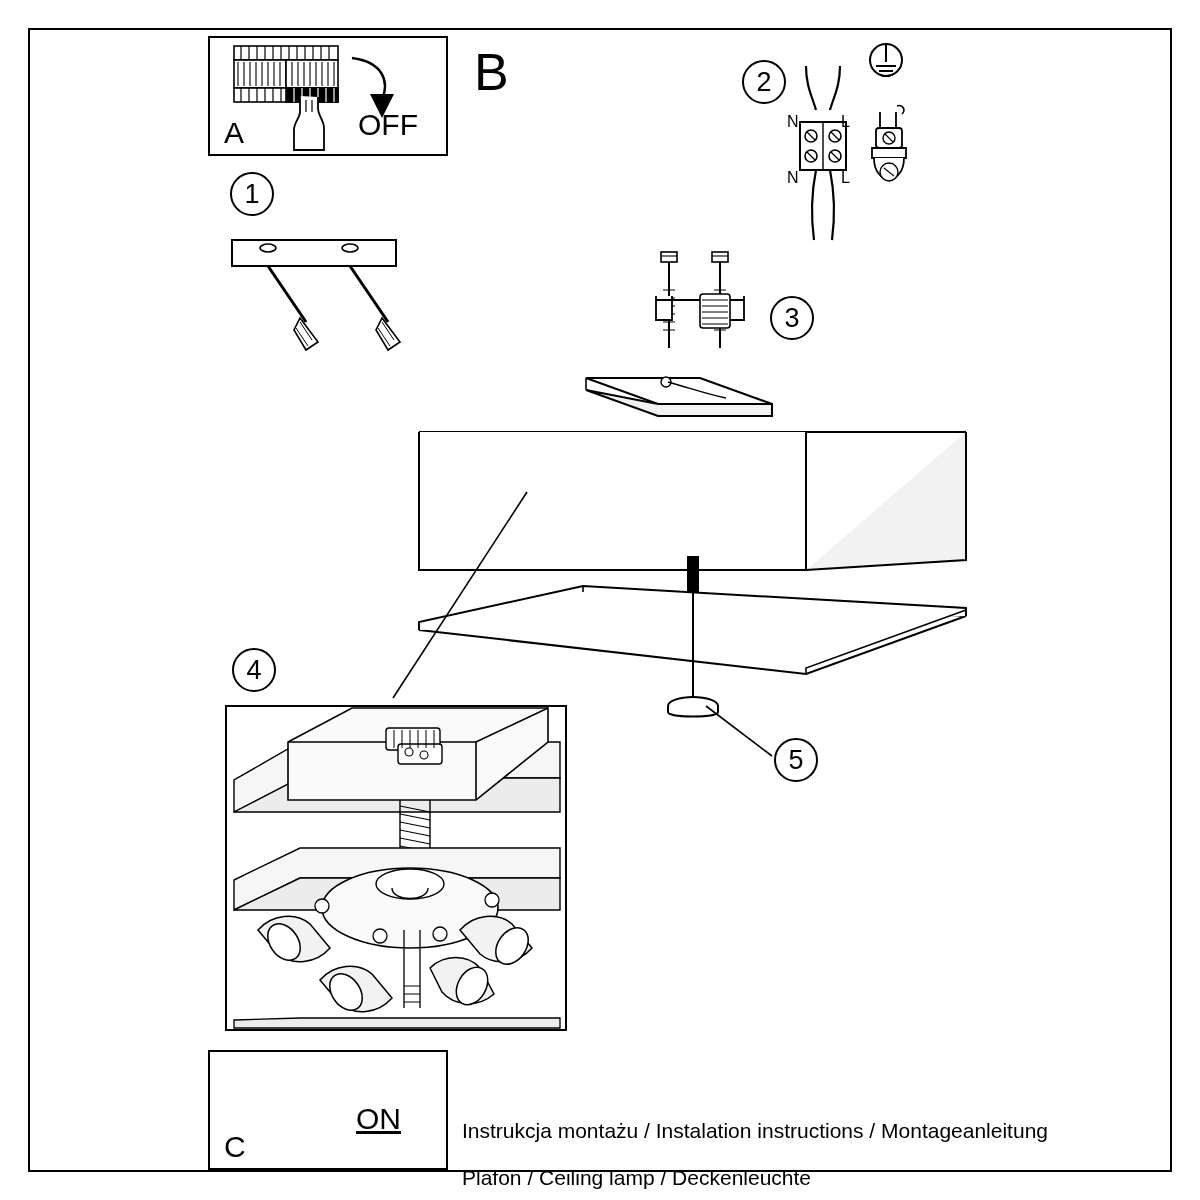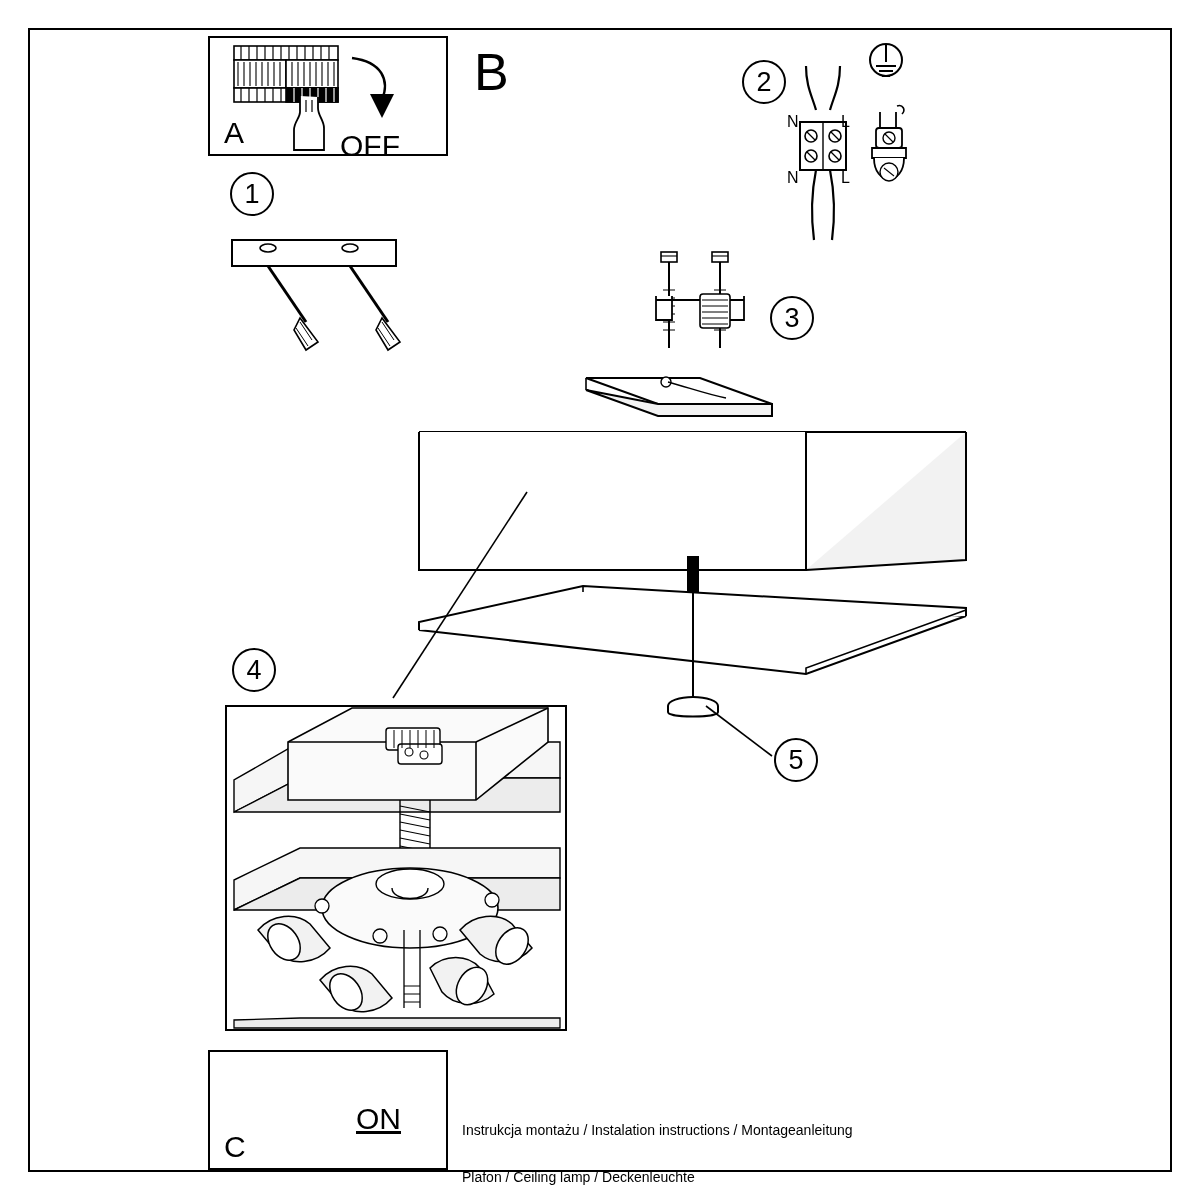--- a/index.html
+++ b/index.html
@@ -56,38 +56,38 @@
     font-size: 30px;
     line-height: 1;
   }
   .small-label {
     position: absolute;
     font-size: 16px;
     line-height: 1;
   }
   .footer-text {
     position: absolute;
-    font-size: 14px;
+    font-size: 21px;
     line-height: 21px;
     white-space: pre-line;
     text-align: center;
   }
   svg { display: block; }
   .ov { position: absolute; left: 0; top: 0; }
 </style>
 </head>
 <body>
 
 <div id="sheet">
 
   <div class="border-frame"></div>
 
   <div class="box" style="left:208px; top:36px; width:240px; height:120px;"></div>
   <div class="label" style="left:224px; top:118px;">A</div>
-  <div class="label" style="left:340px; top:110px;margin-top:21px;">OFF</div>
+  <div class="label" style="left:358px; top:110px;">OFF</div>
 
   <svg class="ov" width="1200" height="1200" viewBox="0 0 1200 1200">
     <g fill="none" stroke="#000" stroke-width="1.6">
 
       <g>
         <rect x="234" y="46" width="104" height="14" fill="#fff"></rect>
         <g stroke-width="1.2">
           <line x1="241" y1="46" x2="241" y2="60"></line>
             <line x1="249" y1="46" x2="249" y2="60"></line>
           <line x1="257" y1="46" x2="257" y2="60"></line>

